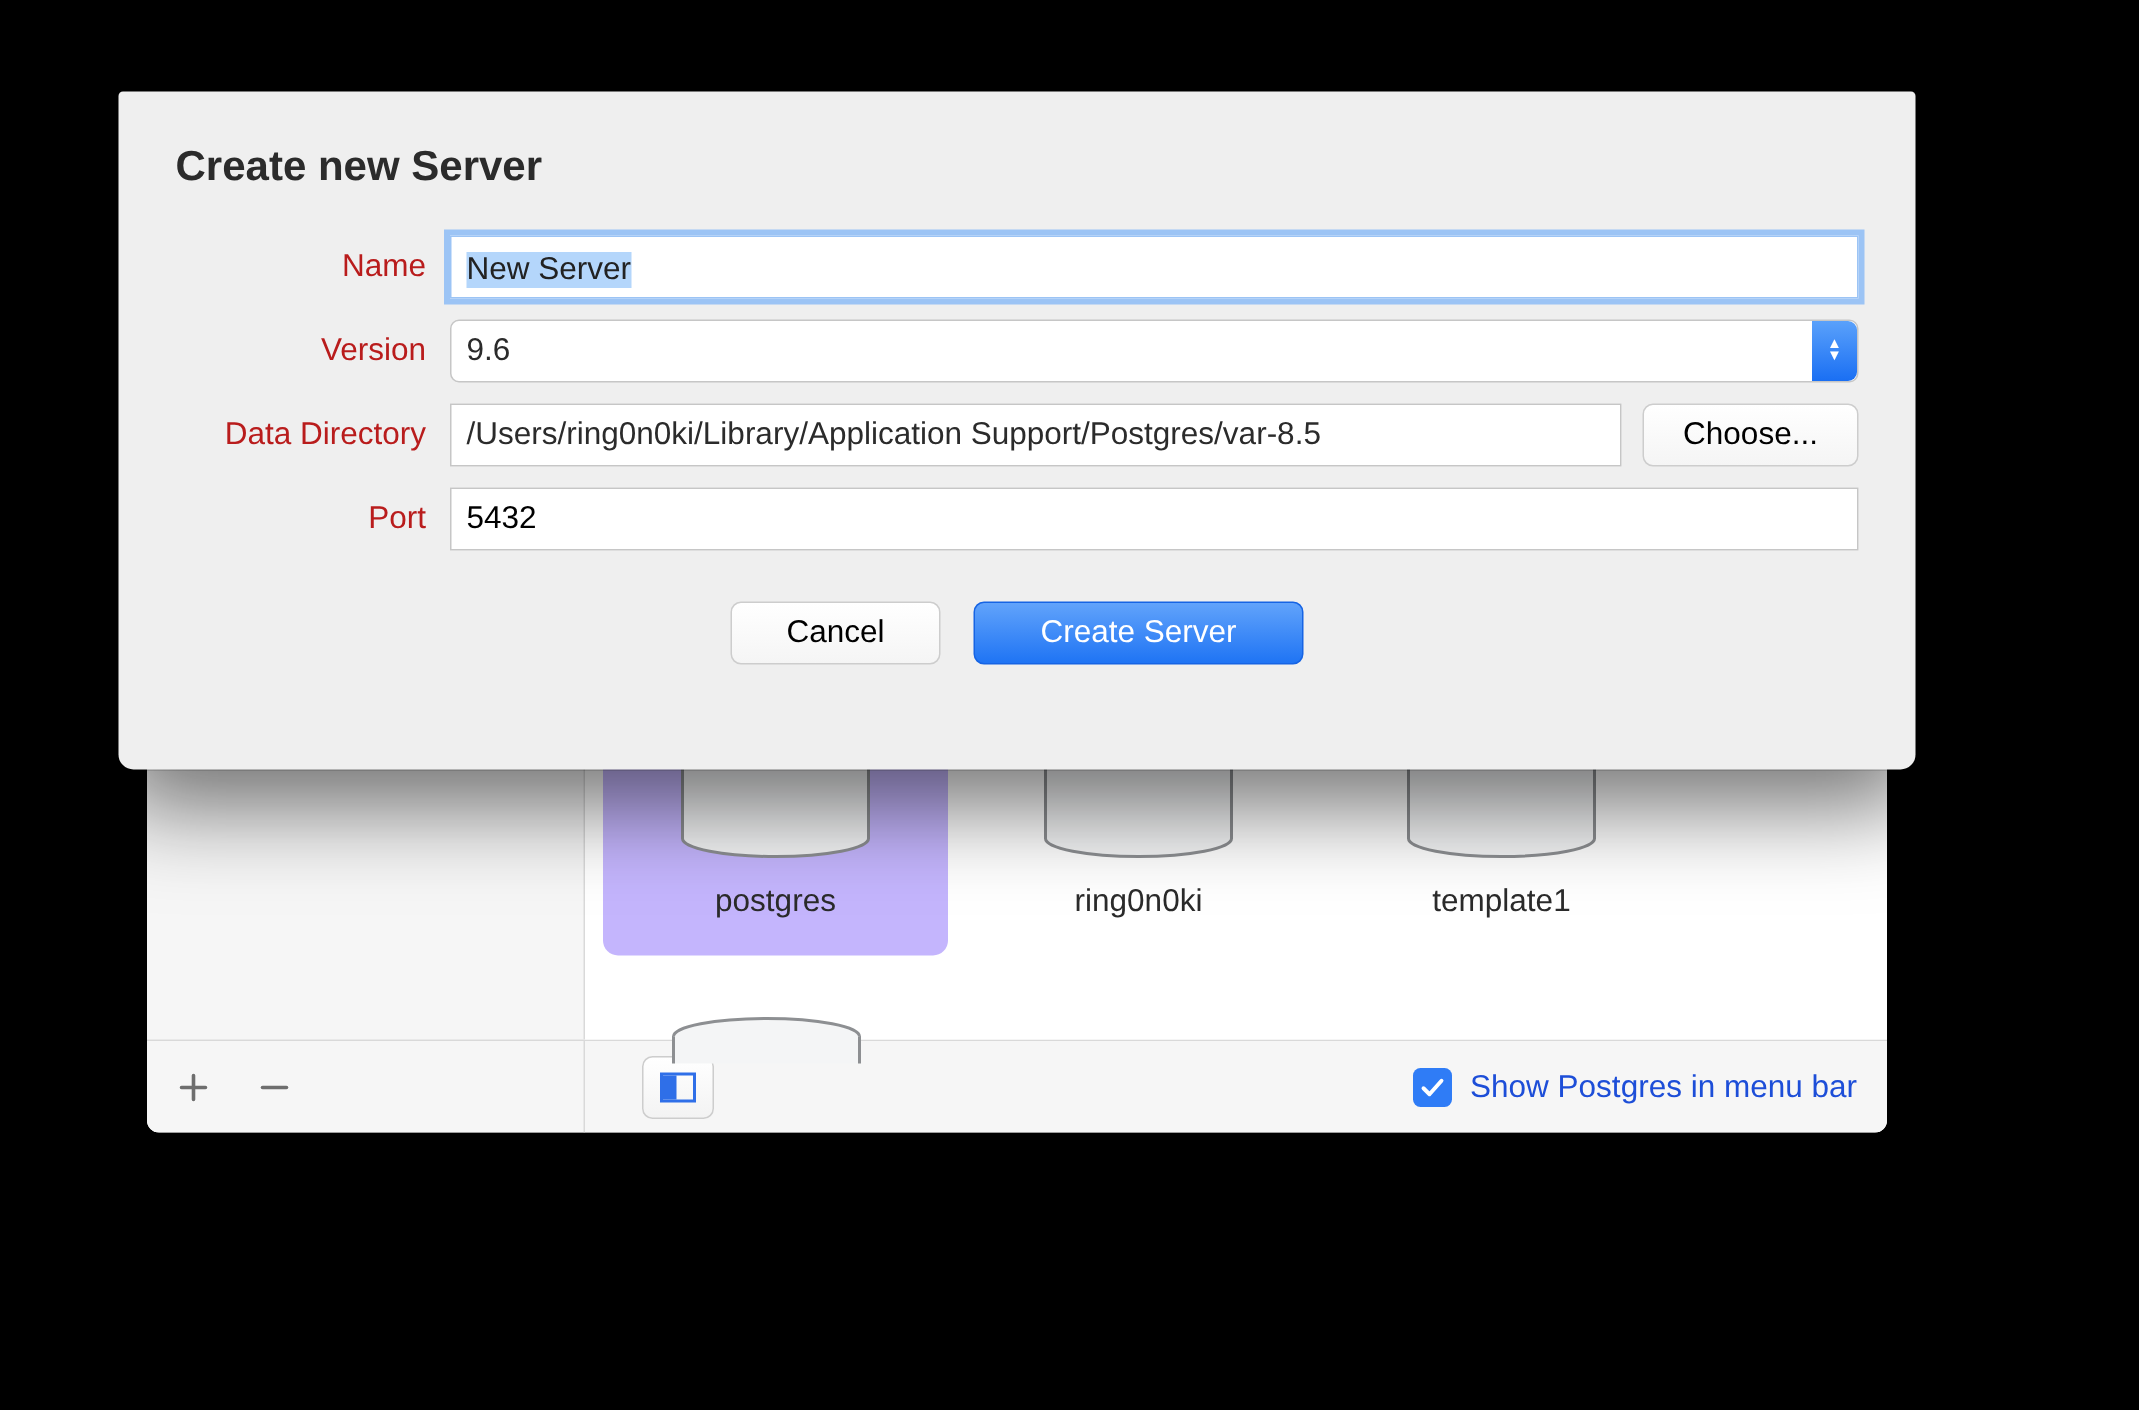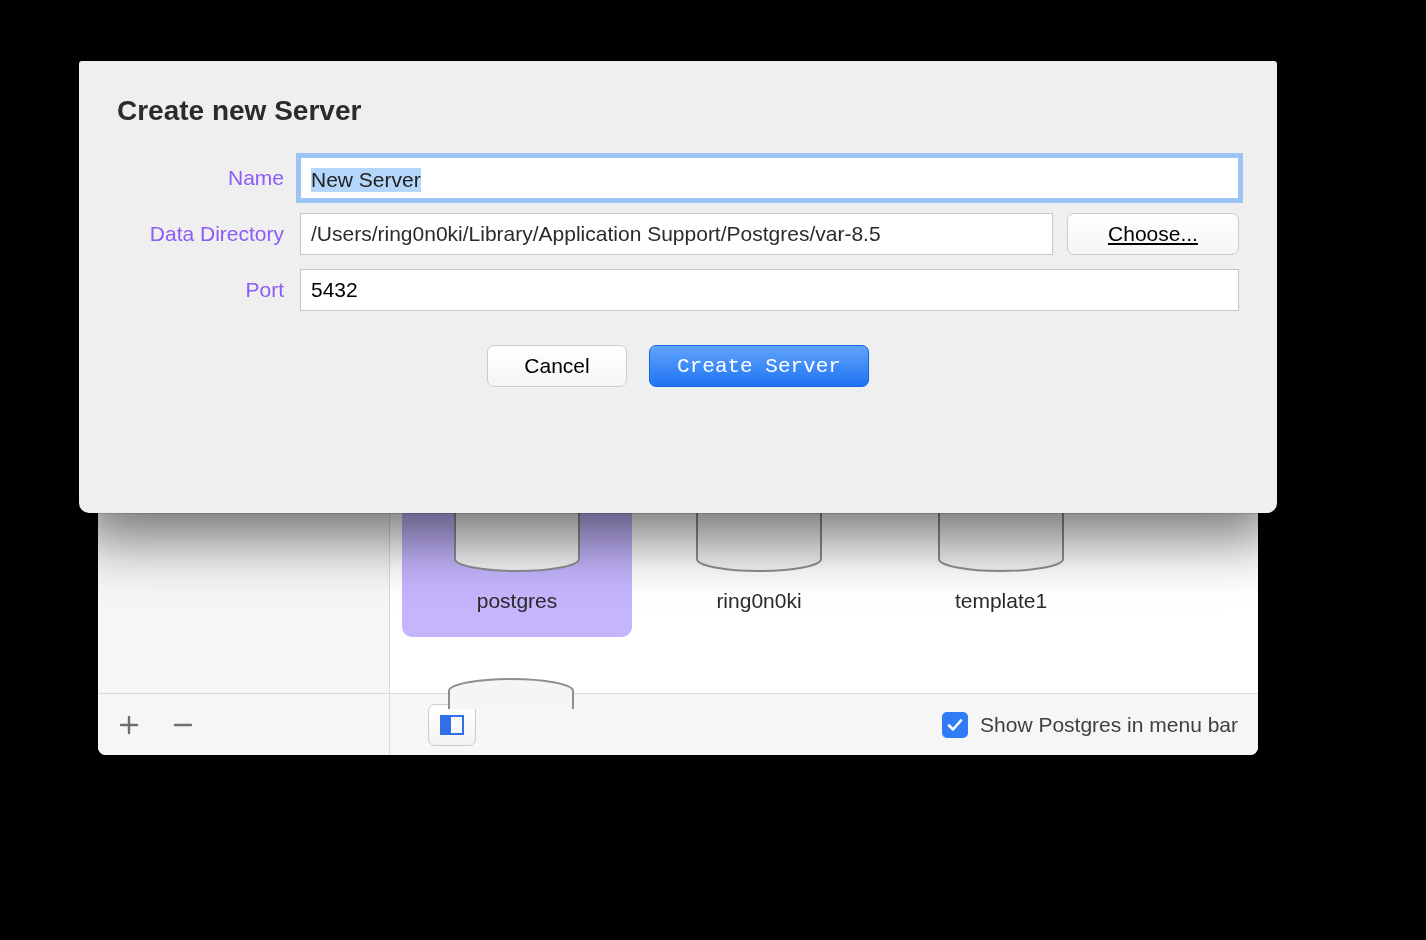--- a/index.html
+++ b/index.html
@@ -132,21 +132,21 @@
   .spacer { flex:1; }
   .menu-check {
     width: 26px; height: 26px;
     background: #2f7cf6;
     border-radius: 5px;
     position: relative;
     margin-right: 12px;
     display:flex;align-items:center;justify-content:center;
   }
   .menu-check svg { width:18px; height:18px; }
-  .menu-check-label { font-size: 21px; color:#404040; }
+  .menu-check-label { font-size: 21px; color:#1d4ed8; }
 
   
   .sheet {
     position: absolute;
     left: 79px;
     top: 61px;
     width: 1198px;
     height: 452px;
     background: #efefef;
     border-radius: 3px 3px 10px 10px;
@@ -161,21 +161,21 @@
   .form-row {
     display: flex;
     align-items: center;
     margin-bottom: 14px;
   }
   .form-label {
     width: 183px;
     text-align: right;
     padding-right: 16px;
     font-size: 21px;
-    color: #8b5cf6;
+    color: #b91c1c;
   }
   .form-field { flex: 1; display:flex; gap:14px; }
   input.text, .select-wrap, .readonly-box {
     height: 42px;
     font-size: 21px;
     font-family: inherit;
     padding: 0 10px;
     border: 1px solid #c6c6c6;
     background: #fff;
     border-radius: 0;
@@ -210,26 +210,25 @@
   .choose-btn, .cancel-btn, .primary-btn {
     height: 42px;
     border-radius: 7px;
     font-size: 21px;
     font-family: inherit;
     padding: 0 24px;
     cursor: pointer;
     border: 1px solid #cdcdcd;
     background: linear-gradient(#ffffff, #f5f5f5);
   }
-  .choose-btn { width: 172px; text-decoration: underline; }
+  .choose-btn { width: 144px; }
   .primary-btn {
     border: 1px solid #1664e4;
     background: linear-gradient(#61a3fb, #1f74f4);
     color: #fff;
-    font-family: Liberation Mono, monospace;
   }
   .buttons-row {
     display:flex; justify-content:center; gap:22px;
     margin-top: 34px;
   }
   .cancel-btn { width: 140px; }
   .primary-btn { width: 220px; }
 </style>
 </head>
 <body>
@@ -314,20 +313,32 @@
 
   <div class="form-row">
     <div class="form-label">Name</div>
     <div class="form-field">
       <div style="position: relative; flex: 1 1 0%;"><input class="text focused" style="padding: 0px; position: relative; color: transparent; caret-color: rgb(0, 0, 0);" value="New Server"><div style="position: absolute; left: 5px; top: 5px; bottom: 5px; padding: 4px 2px 0px 6px; font-size: 21px; pointer-events: none; display: flex; align-items: center;">
             <span style="background:#b4d6fb;color:#222">New Server</span>
           </div></div>
     </div>
   </div>
 
+  <div class="form-row">
+    <div class="form-label">Version</div>
+    <div class="form-field">
+      <div class="select-wrap">
+        <span>9.6</span>
+        <div class="select-stepper">
+          <div>▲</div>
+            <div>▼</div>
+        </div>
+      </div>
+    </div>
+  </div>
 
   <div class="form-row">
     <div class="form-label">Data Directory</div>
     <div class="form-field">
       <div class="readonly-box">
         <span>/Users/ring0n0ki/Library/Application Support/Postgres/var-8.5</span>
       </div>
       <button class="choose-btn">Choose...</button>
     </div>
   </div>

